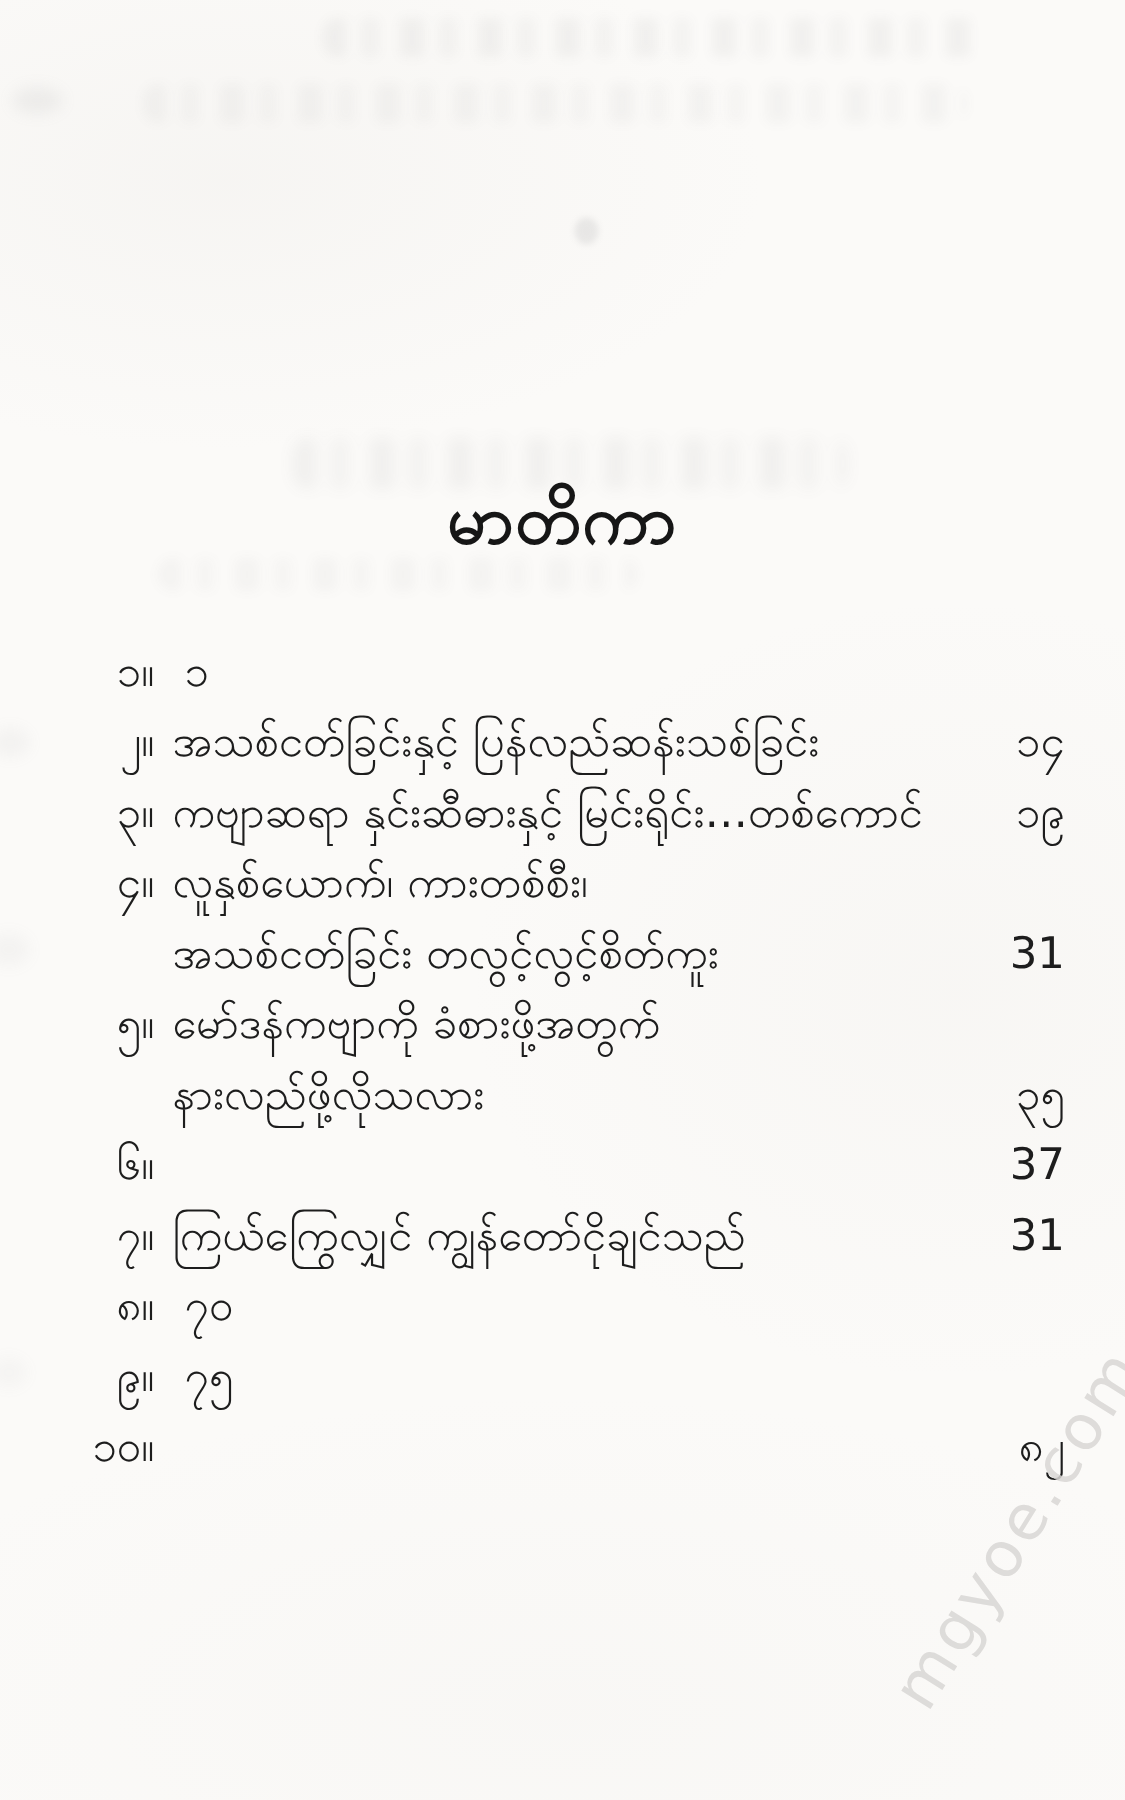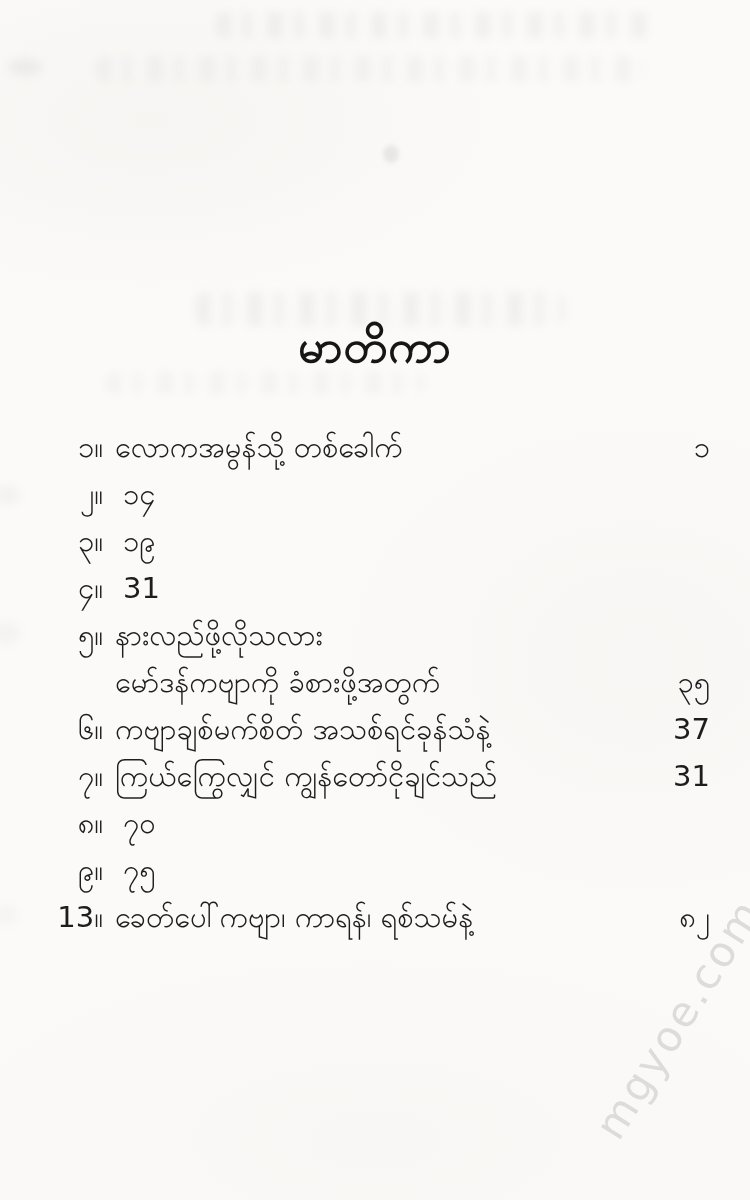--- a/index.html
+++ b/index.html
@@ -63,54 +63,60 @@
   <div class="ghost-blob" style="left:-6px;top:485px;width:26px;height:20px;opacity:.08;"></div>
   <div class="ghost-blob" style="left:-8px;top:622px;width:28px;height:22px;opacity:.07;"></div>
   <div class="ghost-blob" style="left:-6px;top:905px;width:24px;height:20px;opacity:.06;"></div>
 
   <div class="title">မာတိကာ</div>
 
   <div class="toc">
 
     <div class="row">
       <span class="num">၁။</span>
-      <span class="titles">
-        <span class="line">လောကအမွန်သို့ တစ်ခေါက်</span>
-      </span>
       <span class="pagecol">၁</span>
     </div>
 
     <div class="row">
       <span class="num">၂။</span>
+      <span class="titles">
+        <span class="line">အသစ်ငတ်ခြင်းနှင့် ပြန်လည်ဆန်းသစ်ခြင်း</span>
+      </span>
       <span class="pagecol">၁၄</span>
     </div>
 
     <div class="row">
       <span class="num">၃။</span>
+      <span class="titles">
+        <span class="line">ကဗျာဆရာ နှင်းဆီဓားနှင့် မြင်းရိုင်း…တစ်ကောင်</span>
+      </span>
       <span class="pagecol">၁၉</span>
     </div>
 
     <div class="row">
       <span class="num">၄။</span>
+      <span class="titles">
+        <span class="line">လူနှစ်ယောက်၊ ကားတစ်စီး၊</span>
+        <span class="line">အသစ်ငတ်ခြင်း တလွင့်လွင့်စိတ်ကူး</span>
+      </span>
       <span class="pagecol">31</span>
     </div>
 
     <div class="row">
       <span class="num">၅။</span>
       <span class="titles">
+        <span class="line">မော်ဒန်ကဗျာကို ခံစားဖို့အတွက်</span>
         <span class="line">နားလည်ဖို့လိုသလား</span>
-        <span class="line">မော်ဒန်ကဗျာကို ခံစားဖို့အတွက်</span>
       </span>
       <span class="pagecol">၃၅</span>
     </div>
 
     <div class="row">
       <span class="num">၆။</span>
       <span class="titles">
-        <span class="line">ကဗျာချစ်မက်စိတ် အသစ်ရင်ခုန်သံနဲ့</span>
       </span>
       <span class="pagecol">37</span>
     </div>
 
     <div class="row">
       <span class="num">၇။</span>
       <span class="titles">
         <span class="line">ကြယ်ကြွေလျှင် ကျွန်တော်ငိုချင်သည်</span>
       </span>
       <span class="pagecol">31</span>
@@ -120,23 +126,22 @@
       <span class="num">၈။</span>
       <span class="pagecol">၇၀</span>
     </div>
 
     <div class="row">
       <span class="num">၉။</span>
       <span class="pagecol">၇၅</span>
     </div>
 
     <div class="row">
-      <span class="num">13။</span>
+      <span class="num">၁၀။</span>
       <span class="titles">
-        <span class="line">ခေတ်ပေါ်ကဗျာ၊ ကာရန်၊ ရစ်သမ်နဲ့</span>
       </span>
       <span class="pagecol">၈၂</span>
     </div>
 
   </div>
 
   <div class="watermark">mgyoe.com</div>
 
 </div>
 

